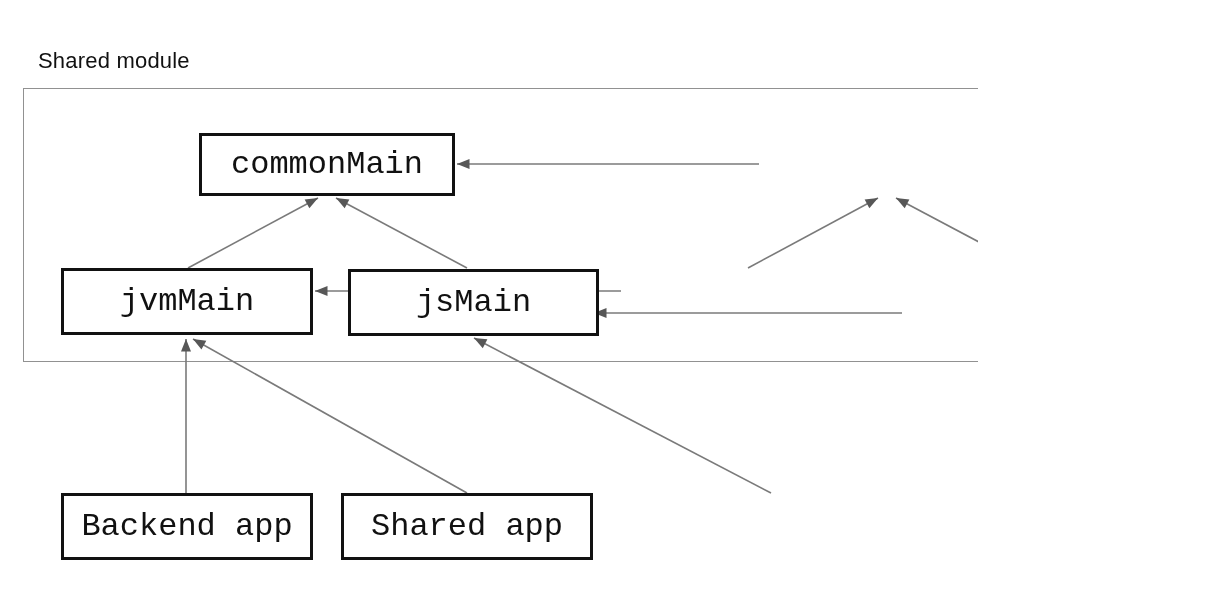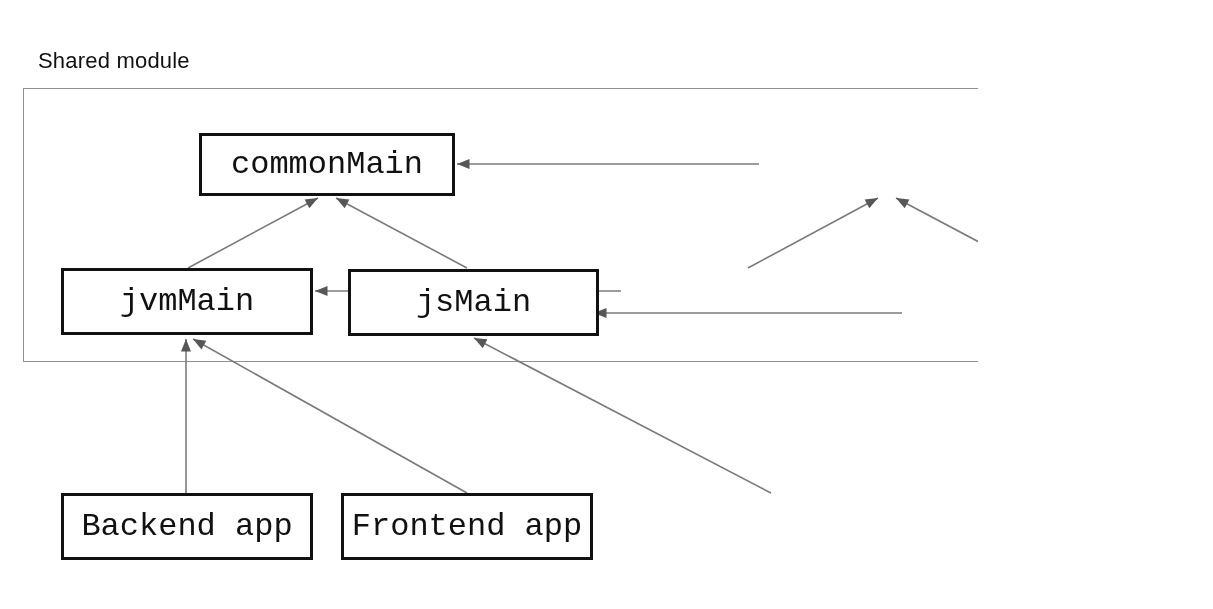--- a/index.html
+++ b/index.html
@@ -105,17 +105,17 @@
     <span>jsMain</span>
   </div>
 
 
 
   <div class="node" style="left:61px;top:493px;width:252px;height:67px">
     <span>Backend app</span>
   </div>
 
   <div class="node" style="left:341px;top:493px;width:252px;height:67px">
-    <span>Frontend app</span>
+    <span>Shared app</span>
   </div>
 
 
 </div>
 
 </body></html>

